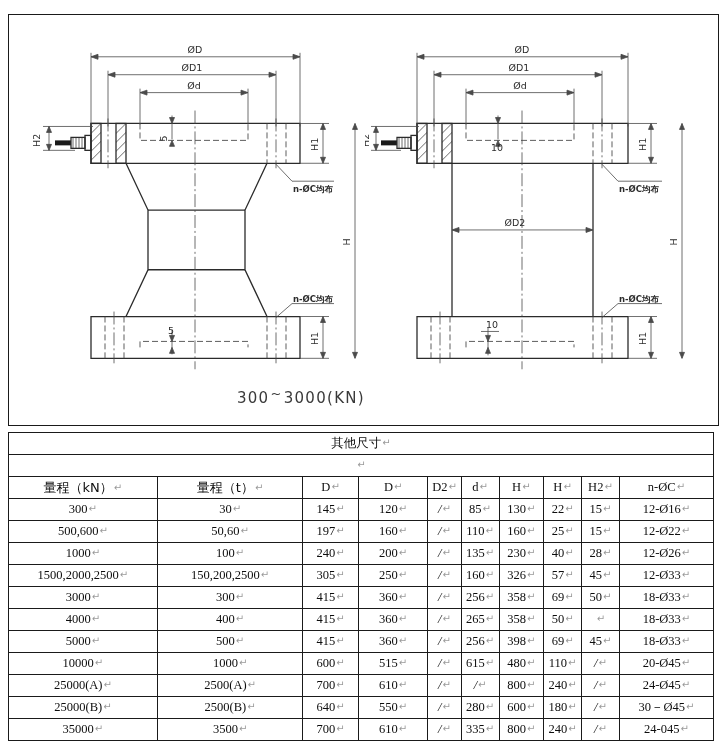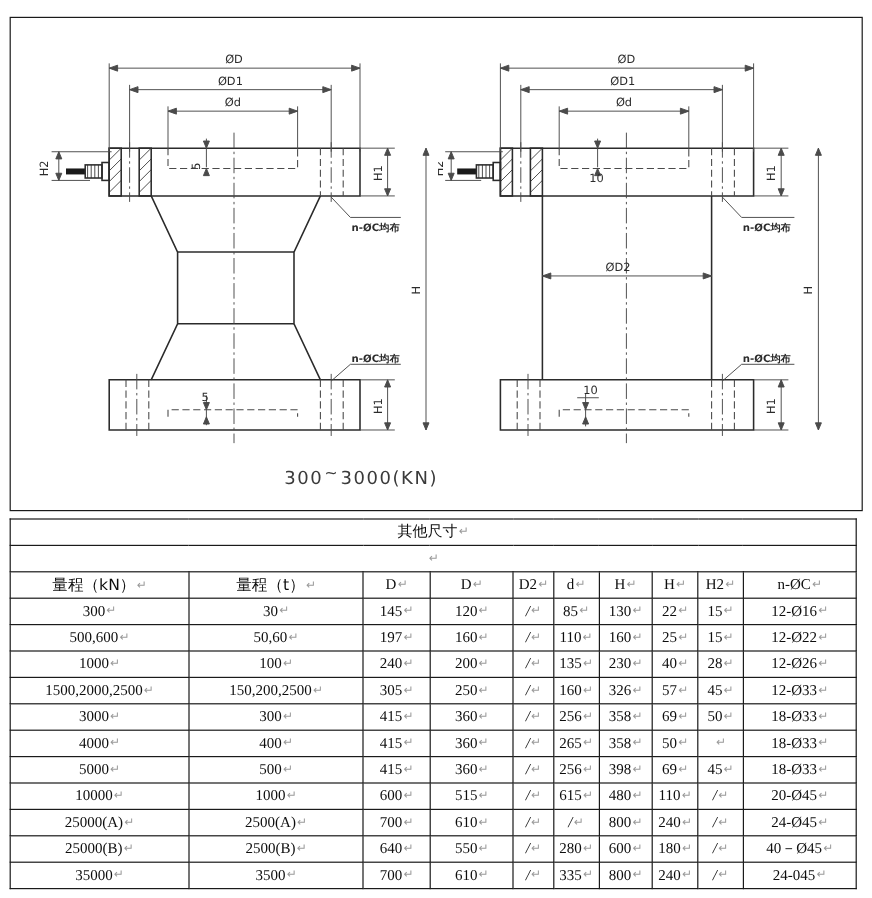--- a/index.html
+++ b/index.html
@@ -566,21 +566,21 @@
           <tr>
             <td><span class="cell-inner">25000(B)</span><span class="pil">↵</span></td>
             <td><span class="cell-inner">2500(B)</span><span class="pil">↵</span></td>
             <td><span class="cell-inner">640</span><span class="pil">↵</span></td>
             <td><span class="cell-inner">550</span><span class="pil">↵</span></td>
             <td class="slash"><span class="cell-inner">/</span><span class="pil">↵</span></td>
             <td><span class="cell-inner">280</span><span class="pil">↵</span></td>
             <td><span class="cell-inner">600</span><span class="pil">↵</span></td>
             <td><span class="cell-inner">180</span><span class="pil">↵</span></td>
             <td class="slash"><span class="cell-inner">/</span><span class="pil">↵</span></td>
-            <td><span class="cell-inner">40－Ø45</span><span class="pil">↵</span></td>
+            <td><span class="cell-inner">30－Ø45</span><span class="pil">↵</span></td>
           </tr>
           <tr>
             <td><span class="cell-inner">35000</span><span class="pil">↵</span></td>
             <td><span class="cell-inner">3500</span><span class="pil">↵</span></td>
             <td><span class="cell-inner">700</span><span class="pil">↵</span></td>
             <td><span class="cell-inner">610</span><span class="pil">↵</span></td>
             <td class="slash"><span class="cell-inner">/</span><span class="pil">↵</span></td>
             <td><span class="cell-inner">335</span><span class="pil">↵</span></td>
             <td><span class="cell-inner">800</span><span class="pil">↵</span></td>
             <td><span class="cell-inner">240</span><span class="pil">↵</span></td>

